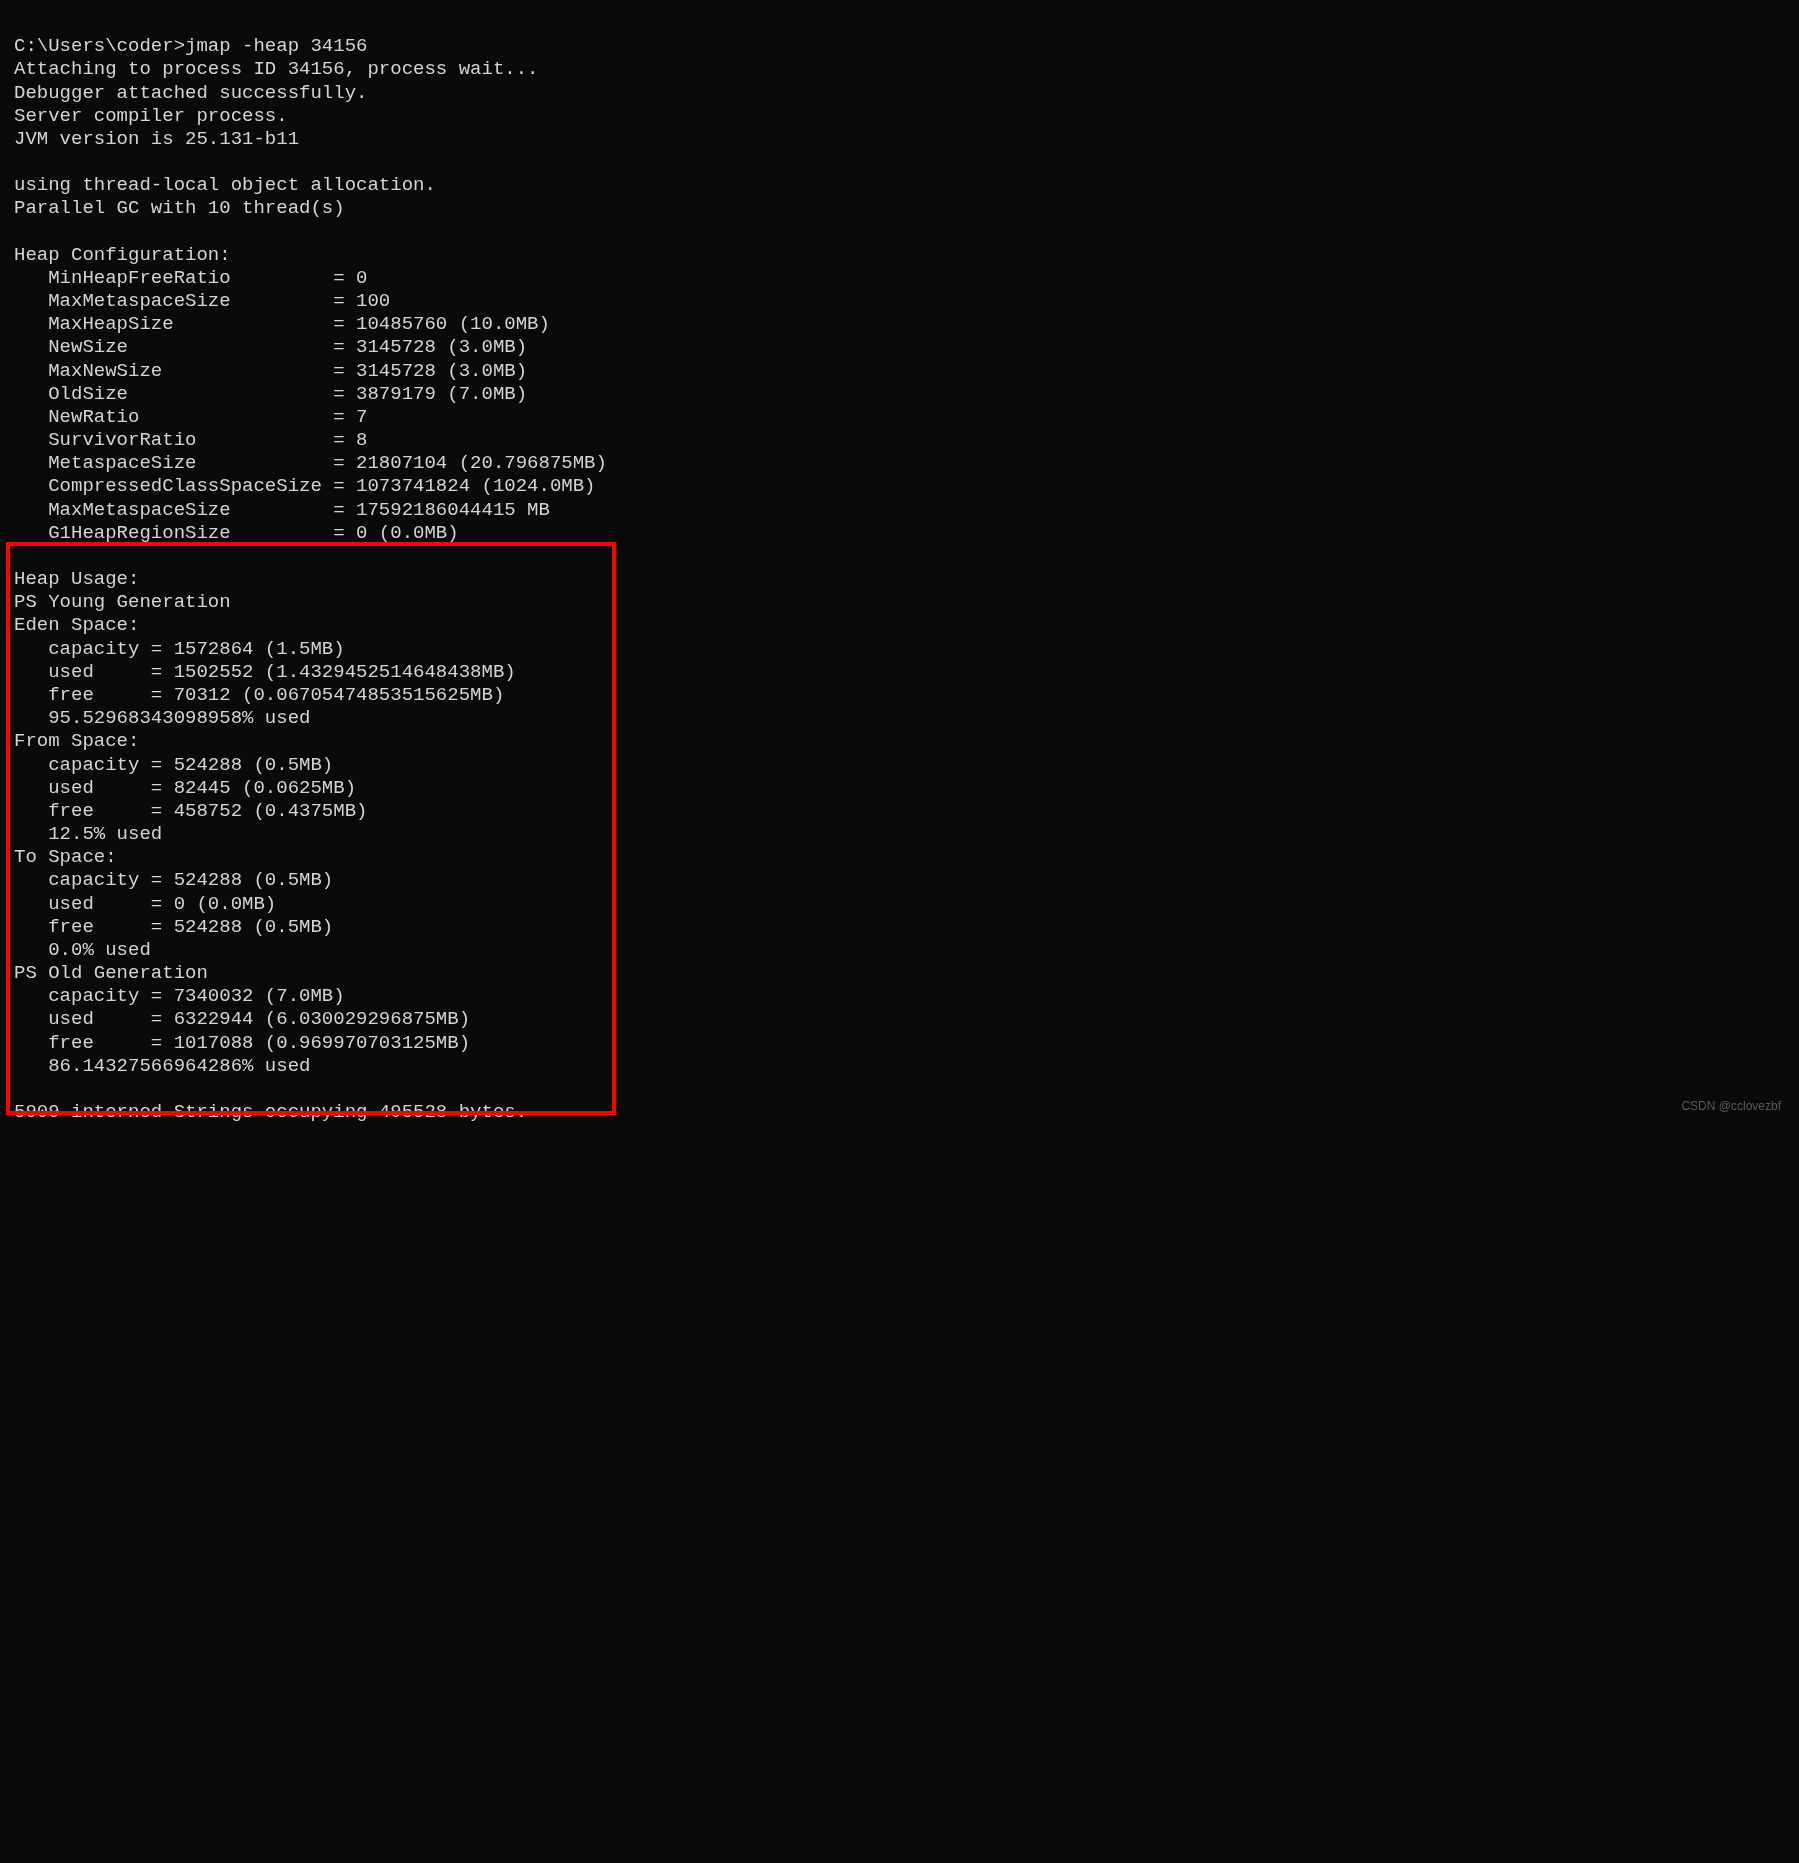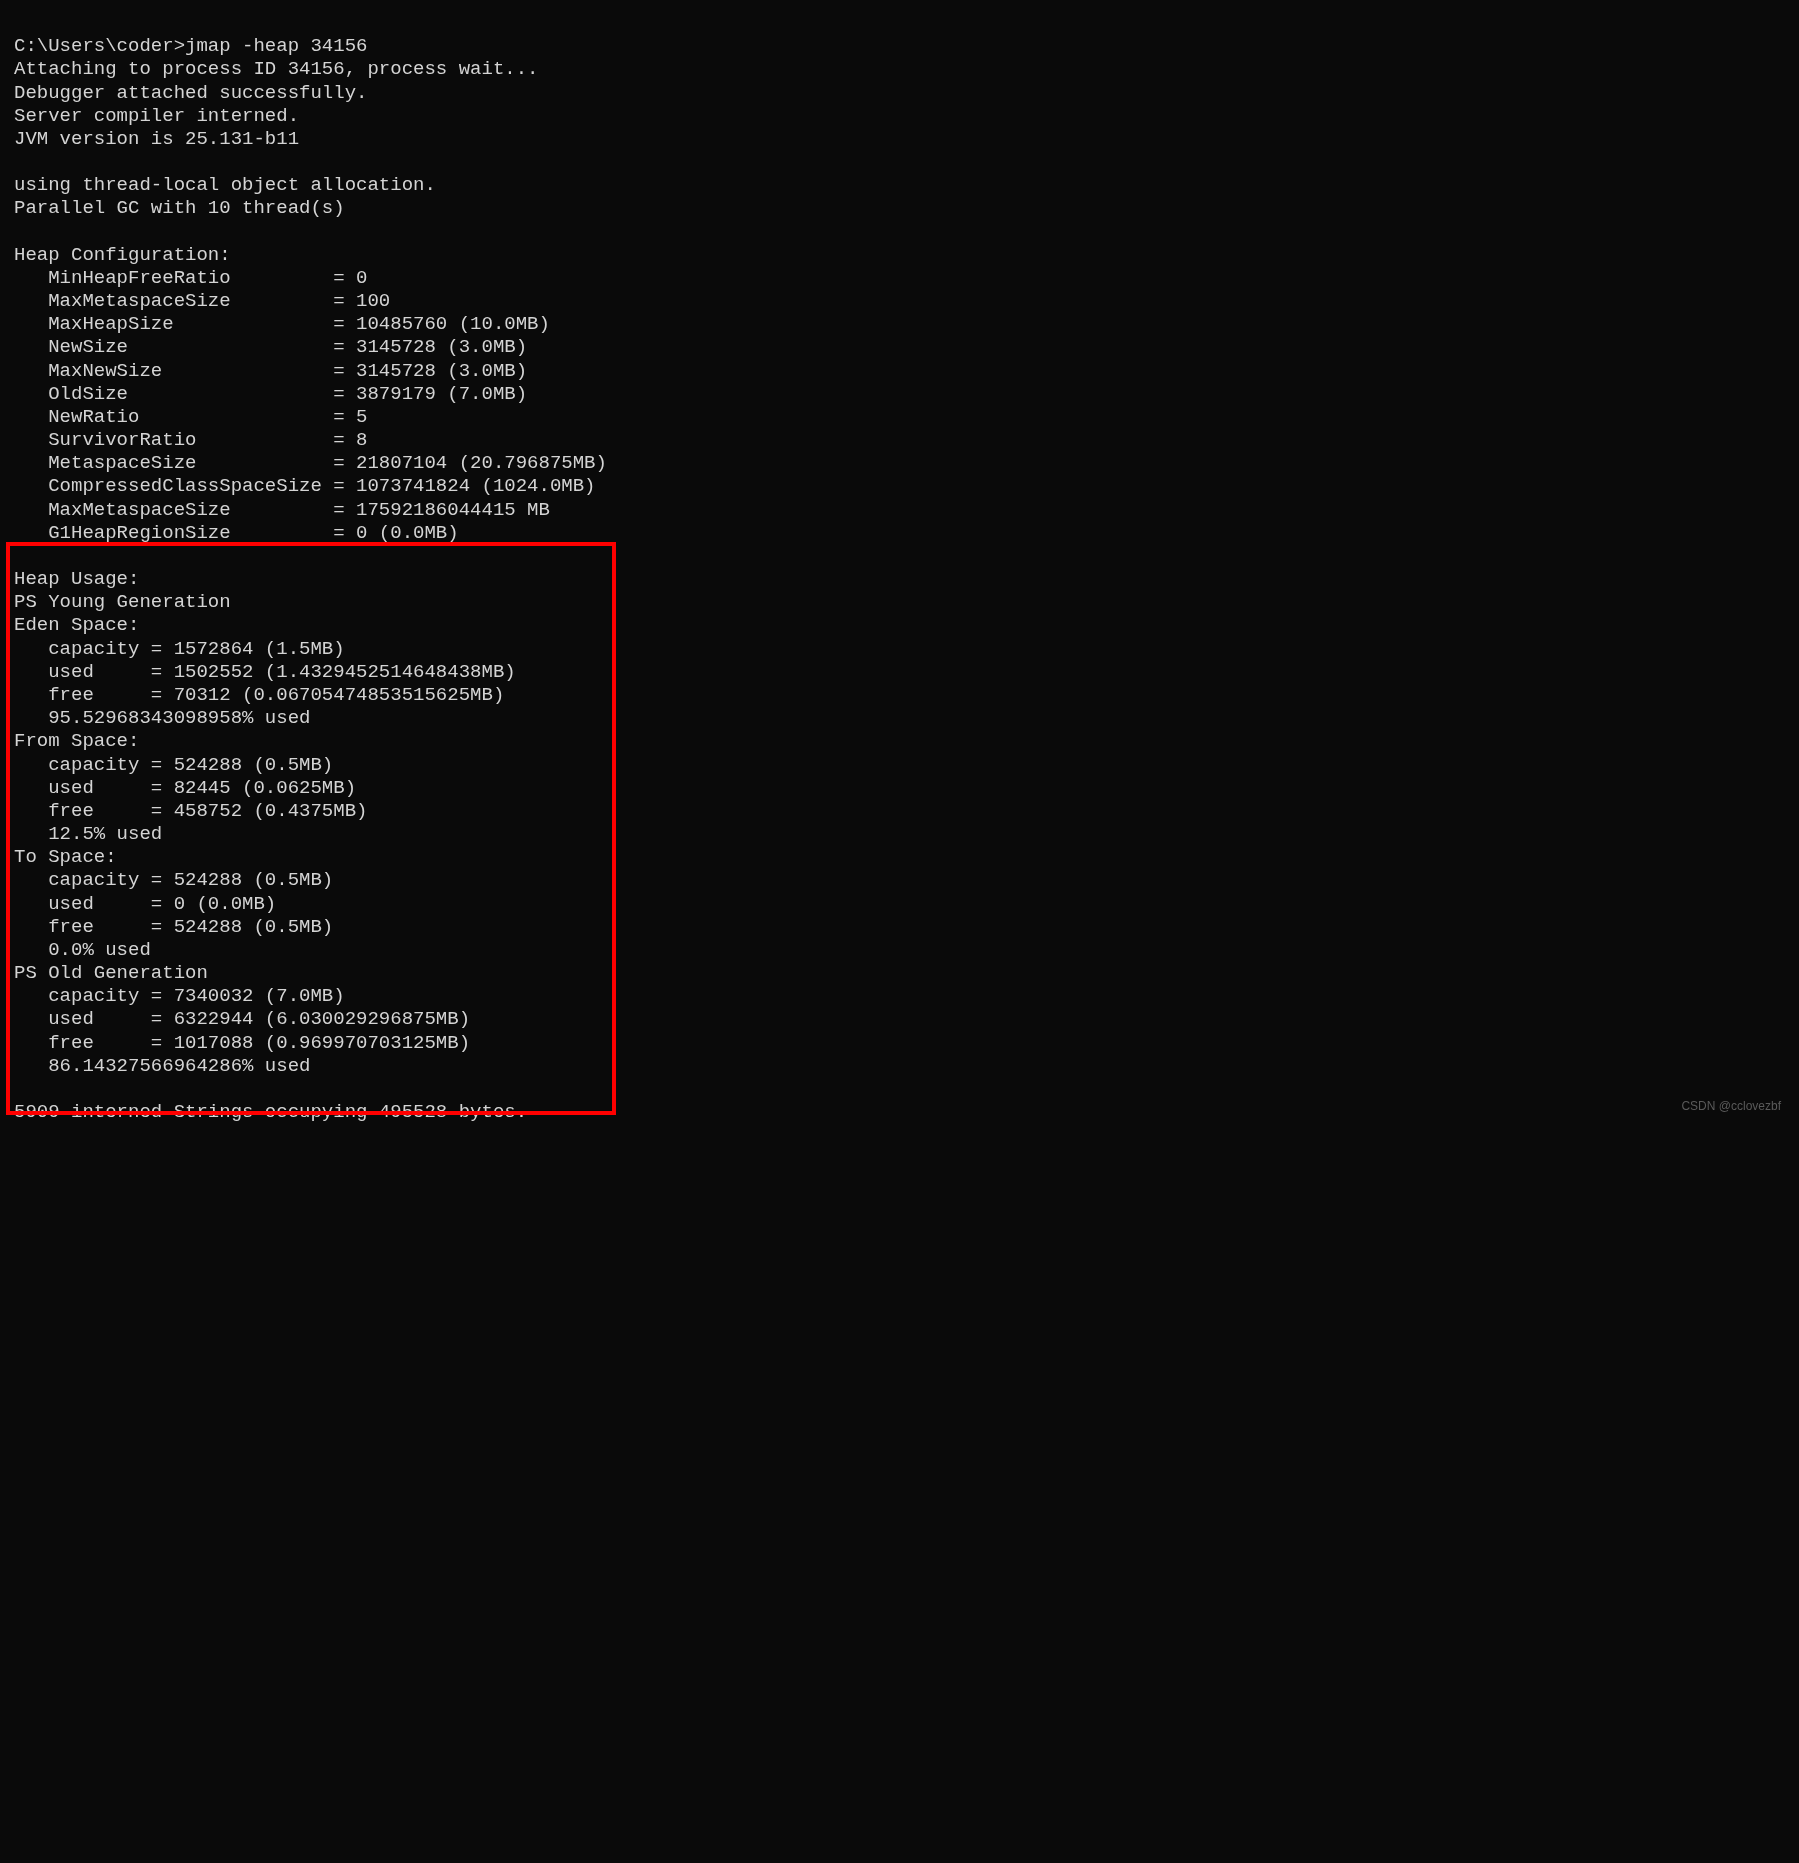--- a/index.html
+++ b/index.html
@@ -29,34 +29,34 @@
     font-family: sans-serif;
   }
 </style>
 </head>
 <body>
 
 <div class="terminal">
 <span>C:\Users\coder&gt;</span><span>jmap -heap 34156</span>
 <span>Attaching to process ID 34156, process wait...</span>
 <span>Debugger attached successfully.</span>
-<span>Server compiler interned.</span>
+<span>Server compiler process.</span>
 <span>JVM version is 25.131-b11</span>
 
 <span>using thread-local object allocation.</span>
 <span>Parallel GC with 10 thread(s)</span>
 
 <span>Heap Configuration:</span>
 <span>   MinHeapFreeRatio         = 0</span>
 <span>   MaxMetaspaceSize         = 100</span>
 <span>   MaxHeapSize              = 10485760 (10.0MB)</span>
 <span>   NewSize                  = 3145728 (3.0MB)</span>
 <span>   MaxNewSize               = 3145728 (3.0MB)</span>
 <span>   OldSize                  = 3879179 (7.0MB)</span>
-<span>   NewRatio                 = 5</span>
+<span>   NewRatio                 = 7</span>
 <span>   SurvivorRatio            = 8</span>
 <span>   MetaspaceSize            = 21807104 (20.796875MB)</span>
 <span>   CompressedClassSpaceSize = 1073741824 (1024.0MB)</span>
 <span>   MaxMetaspaceSize         = 17592186044415 MB</span>
 <span>   G1HeapRegionSize         = 0 (0.0MB)</span>
 
 <span>Heap Usage:</span>
 <span>PS Young Generation</span>
 <span>Eden Space:</span>
 <span>   capacity = 1572864 (1.5MB)</span>

